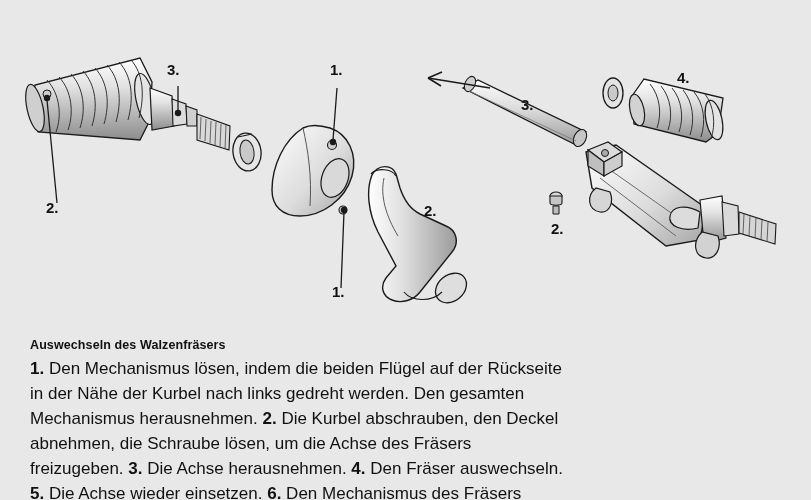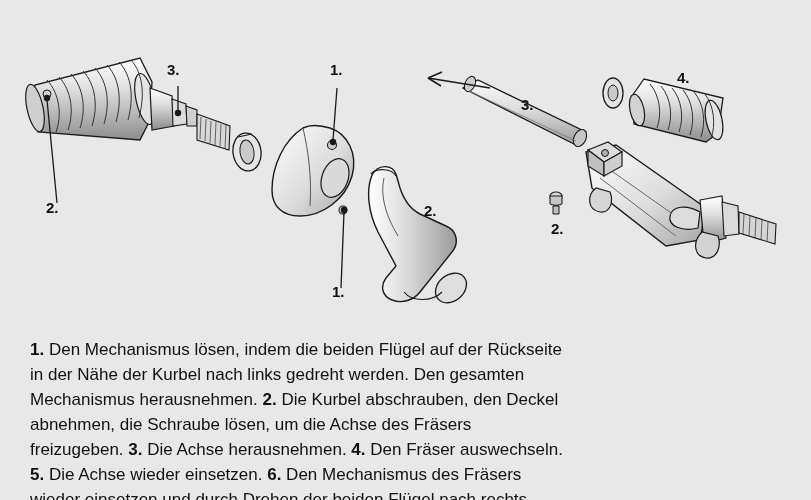--- a/index.html
+++ b/index.html
@@ -228,16 +228,17 @@
     <text class="num-label" x="46" y="213">2.</text>
     <text class="num-label" x="330" y="75">1.</text>
     <text class="num-label" x="332" y="297">1.</text>
     <text class="num-label" x="424" y="216">2.</text>
     <text class="num-label" x="521" y="110">3.</text>
     <text class="num-label" x="677" y="83">4.</text>
     <text class="num-label" x="551" y="234">2.</text>
   </svg>
 
   <div class="caption-block">
+    <p class="caption-title">Auswechseln des Walzenfräsers</p>
     <p class="caption-body"><b>1.</b> Den Mechanismus lösen, indem die beiden Flügel auf der Rückseite in der Nähe der Kurbel nach links gedreht werden. Den gesamten Mechanismus herausnehmen. <b>2.</b> Die Kurbel abschrauben, den Deckel abnehmen, die Schraube lösen, um die Achse des Fräsers freizugeben. <b>3.</b> Die Achse herausnehmen. <b>4.</b> Den Fräser auswechseln. <b>5.</b> Die Achse wieder einsetzen. <b>6.</b> Den Mechanismus des Fräsers wieder einsetzen und durch Drehen der beiden Flügel nach rechts blockieren.</p>
   </div>
 
 </div>
 
 </body></html>

